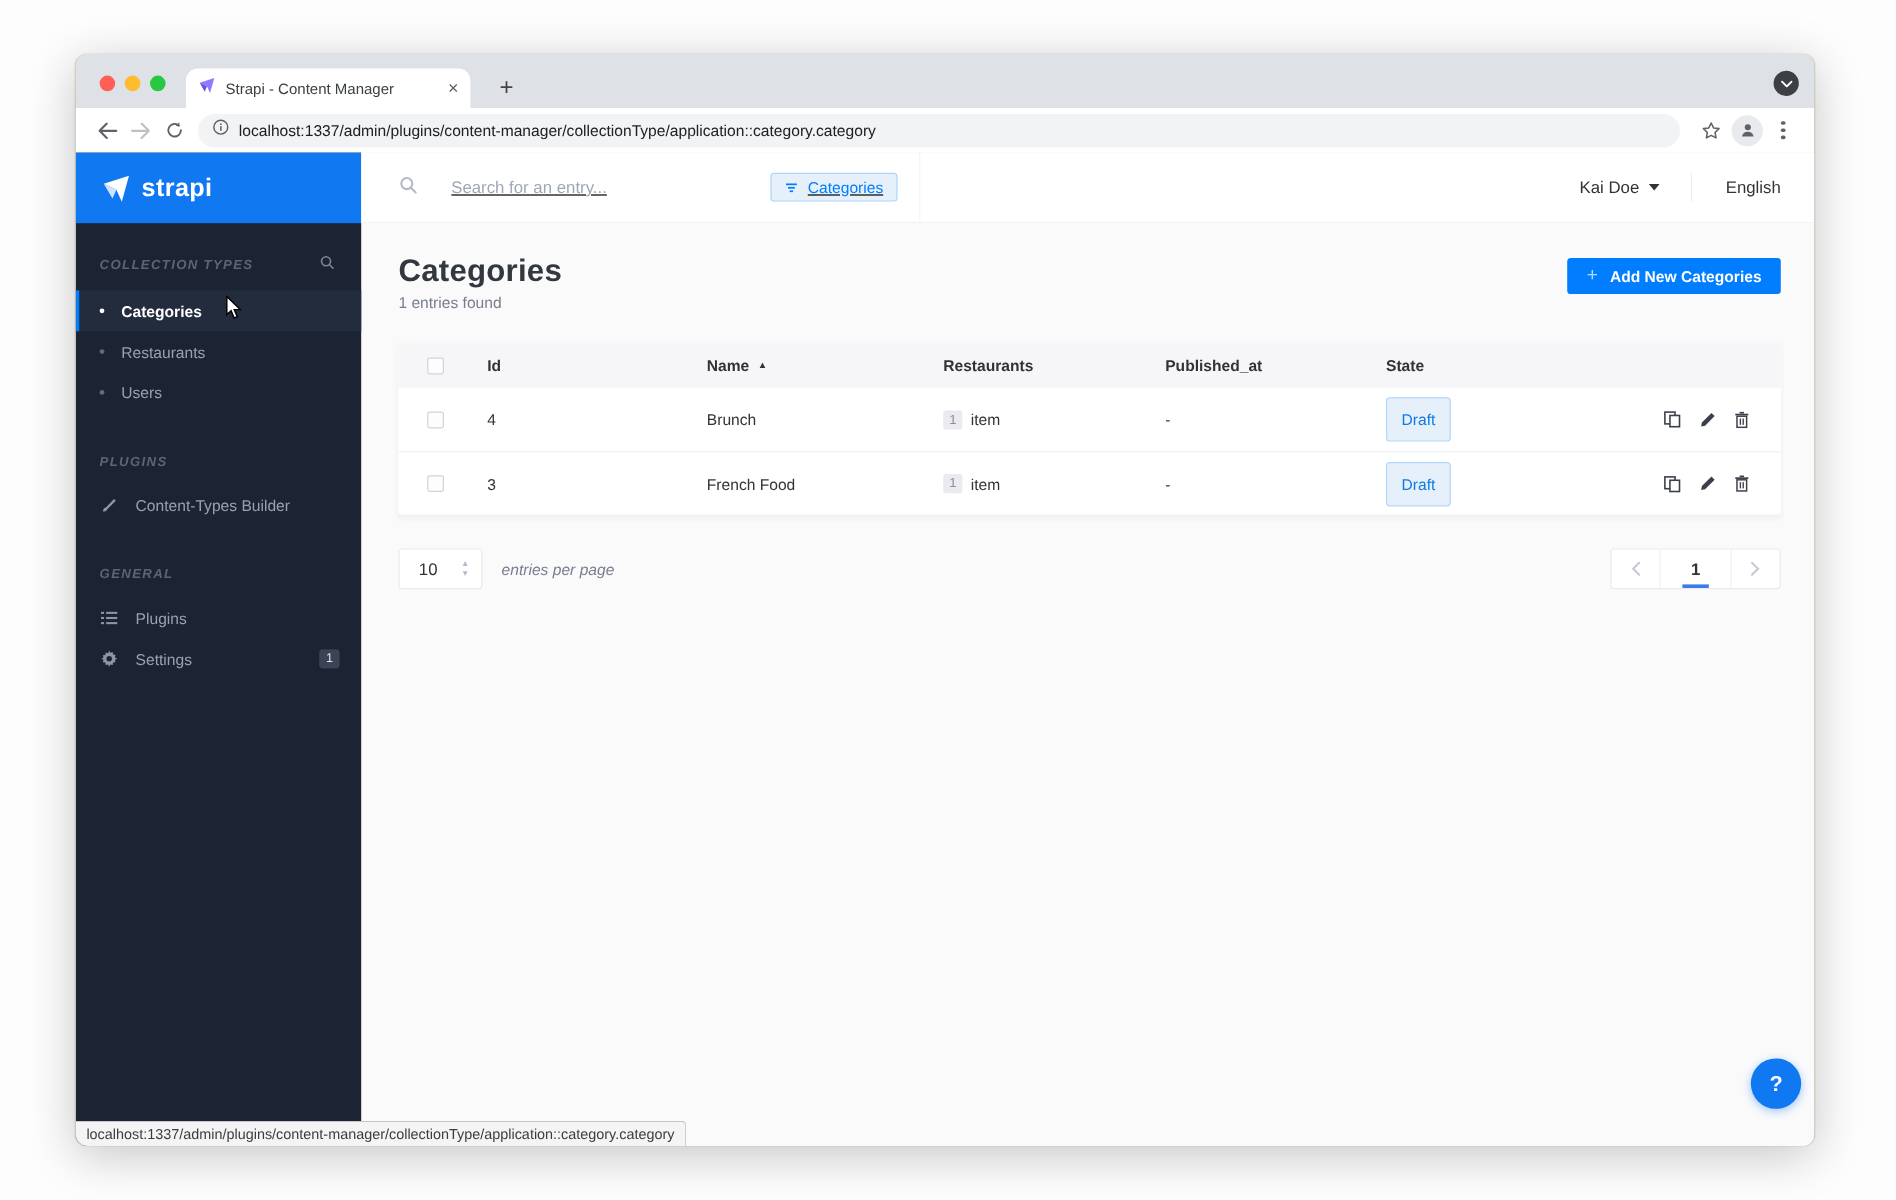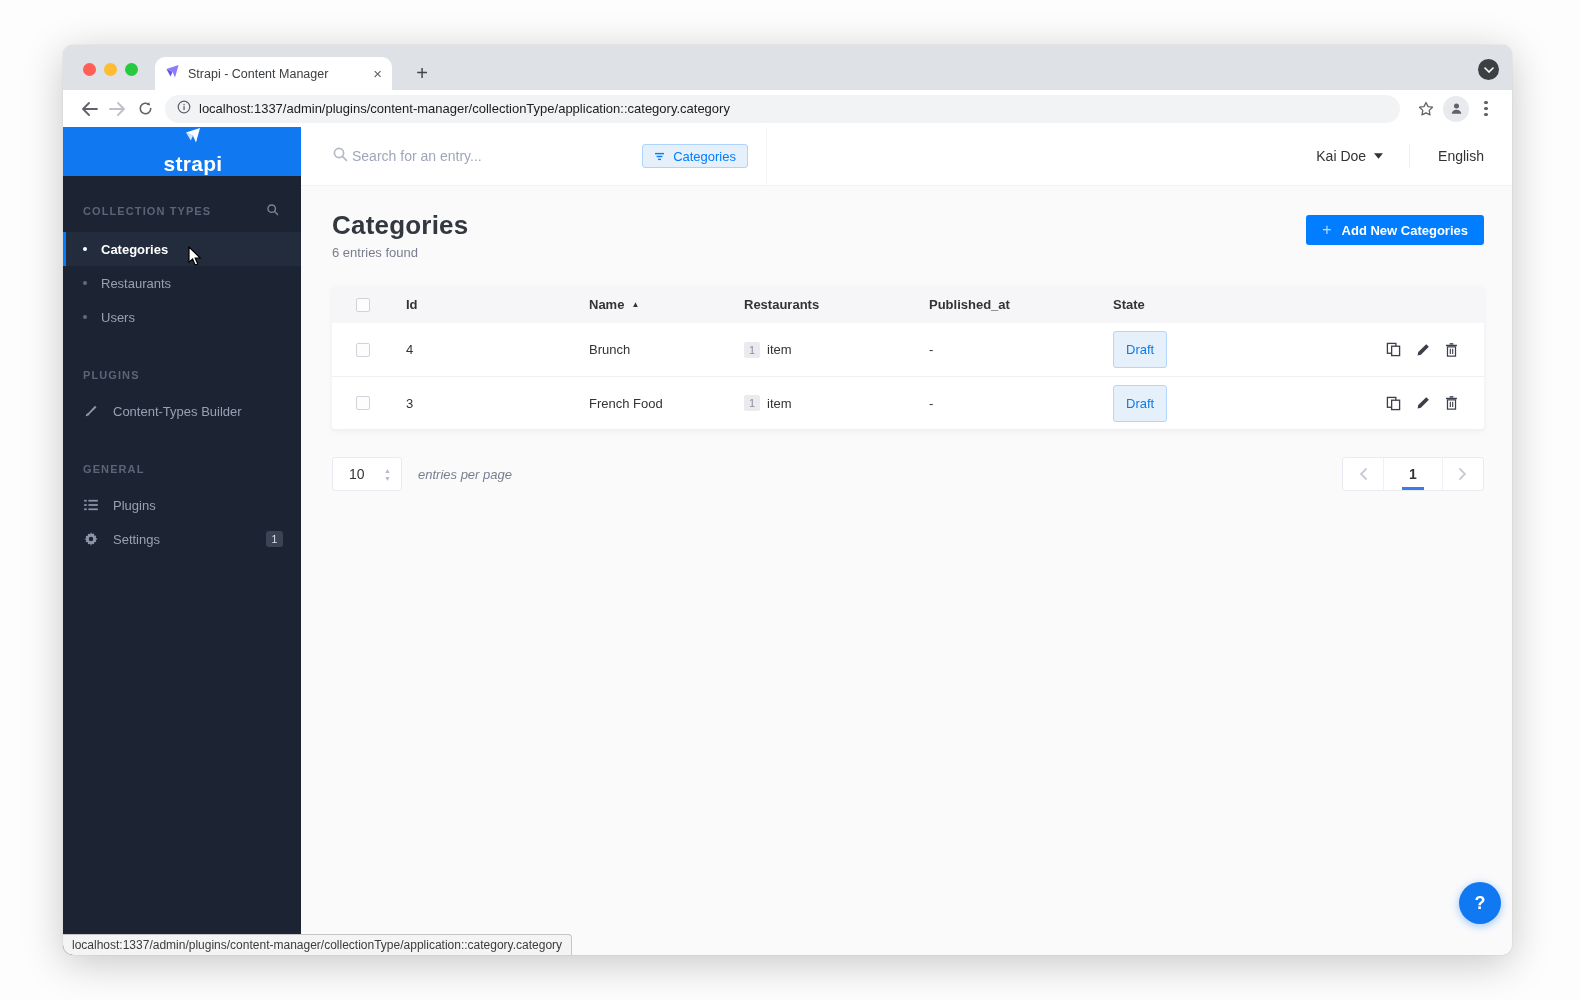--- a/index.html
+++ b/index.html
@@ -30,39 +30,39 @@
   .tool-ico { width:28px; height:28px; display:flex; align-items:center; justify-content:center; margin-left:2px; }
   .avatar-circ { width:26px; height:26px; border-radius:50%; background:#e8eaed; display:flex; align-items:center; justify-content:center; }
   .dots { display:flex; flex-direction:column; gap:2.5px; }
   .dots i { width:3.5px; height:3.5px; border-radius:50%; background:#5f6368; }
 
   
   .viewport { position:relative; height:828px; background:#fafafb; display:flex; overflow:hidden; }
 
   
   .sidebar { width:238px; background:#1c2433; flex-shrink:0; display:flex; flex-direction:column; }
-  .logo { height:49px; background:#1079f1; display:flex; align-items:center; padding-left:22px; gap:9px; flex-shrink:0;flex-direction:column; }
+  .logo { height:59px; background:#1079f1; display:flex; align-items:center; padding-left:22px; gap:9px; flex-shrink:0; }
   .logo-text { color:#fff; font-size:21px; font-weight:bold; letter-spacing:.3px; }
   .side-section { margin-top:24px; }
   .side-label-row { display:flex; align-items:center; justify-content:space-between; padding:0 22px 0 20px; height:22px; }
-  .side-label { color:#5b6576; font-size:11px; font-weight:bold; letter-spacing:1.1px; }
+  .side-label { color:#5b6576; font-size:11px; font-weight:bold; letter-spacing:1.1px;font-style:italic; }
   .side-item { display:flex; align-items:center; height:34px; padding-left:20px; gap:14px;
                color:#98a1b1; font-size:13px; position:relative; }
   .side-item .bullet { width:4px; height:4px; border-radius:50%; background:#626b7c; }
   .side-item.active { background:#232c3d; color:#fff; font-weight:bold; }
   .side-item.active .bullet { background:#fff; }
   .side-item.active::before { content:""; position:absolute; left:0; top:0; bottom:0; width:3px; background:#007eff; }
   .side-item .micon { width:16px; display:flex; justify-content:center; color:#8d96a7; }
   .side-badge { margin-left:auto; margin-right:18px; min-width:17px; height:16px; background:#3b4354;
                 border-radius:3px; color:#dfe3ea; font-size:10.5px; display:flex; align-items:center; justify-content:center; padding:0 4px; }
 
   
   .main { flex:1; display:flex; flex-direction:column; min-width:0; }
   .topbar { height:59px; background:#fff; display:flex; flex-shrink:0; border-bottom:1px solid #f3f3f6; }
-  .search-zone { width:466px; display:flex; align-items:center; padding:0 18px 0 31px; gap:4px; border-right:1px solid #f3f4f8; }
+  .search-zone { width:466px; display:flex; align-items:center; padding:0 18px 0 31px; gap:28px; border-right:1px solid #f3f4f8;text-decoration:underline; }
   .search-input { border:none; outline:none; flex:1; font-size:14px; color:#333; background:transparent; font-family:"Liberation Sans",sans-serif; }
   .search-input::placeholder { color:#9ea7b8; }
   .chip { display:flex; align-items:center; gap:8px; background:#e6f0fb; border:1px solid #aed4fb;
           border-radius:3px; height:24px; padding:0 11px; color:#007eff; font-size:13px; }
   .top-right { flex:1; display:flex; align-items:center; justify-content:flex-end; padding-right:28px; gap:0; }
   .user-btn { display:flex; align-items:center; gap:8px; font-size:14px; color:#333; padding-right:26px; }
   .vdiv { width:1px; height:24px; background:#eeeef2; }
   .lang-btn { font-size:14px; color:#333; padding-left:28px; }
 
   
@@ -82,21 +82,21 @@
 
   
   .table { margin-top:26px; background:#fff; border-radius:3px; box-shadow:0 2px 4px rgba(227,227,236,.5); overflow:hidden; }
   .trow { display:flex; align-items:center; height:53px; padding-left:24px; font-size:13px; color:#333; }
   .thead { height:37px; background:#f6f6f9; font-weight:bold; }
   .tbody .trow { border-top:1px solid #f1f1f3; }
   .tbody .trow:first-child { border-top:none; }
   .col-check { width:50px; display:flex; align-items:center; }
   .checkbox { width:14px; height:14px; border:1px solid #cfd3da; border-radius:2px; background:#fdfdfd; }
   .col-id { width:183px; }
-  .col-name { width:155px; display:flex; align-items:center; gap:7px; }
+  .col-name { width:197px; display:flex; align-items:center; gap:7px; }
   .col-rest { width:185px; display:flex; align-items:center; gap:7px; }
   .col-pub { width:184px; }
   .col-state { flex:1; }
   .col-actions { width:132px; display:flex; align-items:center; justify-content:flex-end; gap:15px; padding-right:26px; }
   .sort-tri { font-size:8px; color:#333; }
   .count-badge { width:16px; height:16px; background:#eaeaef; border-radius:2px; color:#8a8f9b; font-size:11px;
                  display:flex; align-items:center; justify-content:center; }
   .state-badge { display:inline-flex; align-items:center; justify-content:center; height:37px; padding:0 12px;
                  background:#e6f0fb; border:1px solid #b3d6fb; border-radius:3px; color:#0f7ae5; font-size:13px; }
   .act { display:flex; align-items:center; justify-content:center; }
@@ -315,21 +315,21 @@
           </span>
           <span class="vdiv"></span>
           <span class="lang-btn">English</span>
         </div>
       </div>
 
       <div class="content">
         <div class="page-head">
           <div>
             <div class="page-title">Categories</div>
-            <div class="page-sub">6 entries found</div>
+            <div class="page-sub">1 entries found</div>
           </div>
           <button class="btn-primary">
             <span class="plus">+</span>
             <span>Add New Categories</span>
           </button>
         </div>
 
 
         <div class="table">
           <div class="trow thead">

